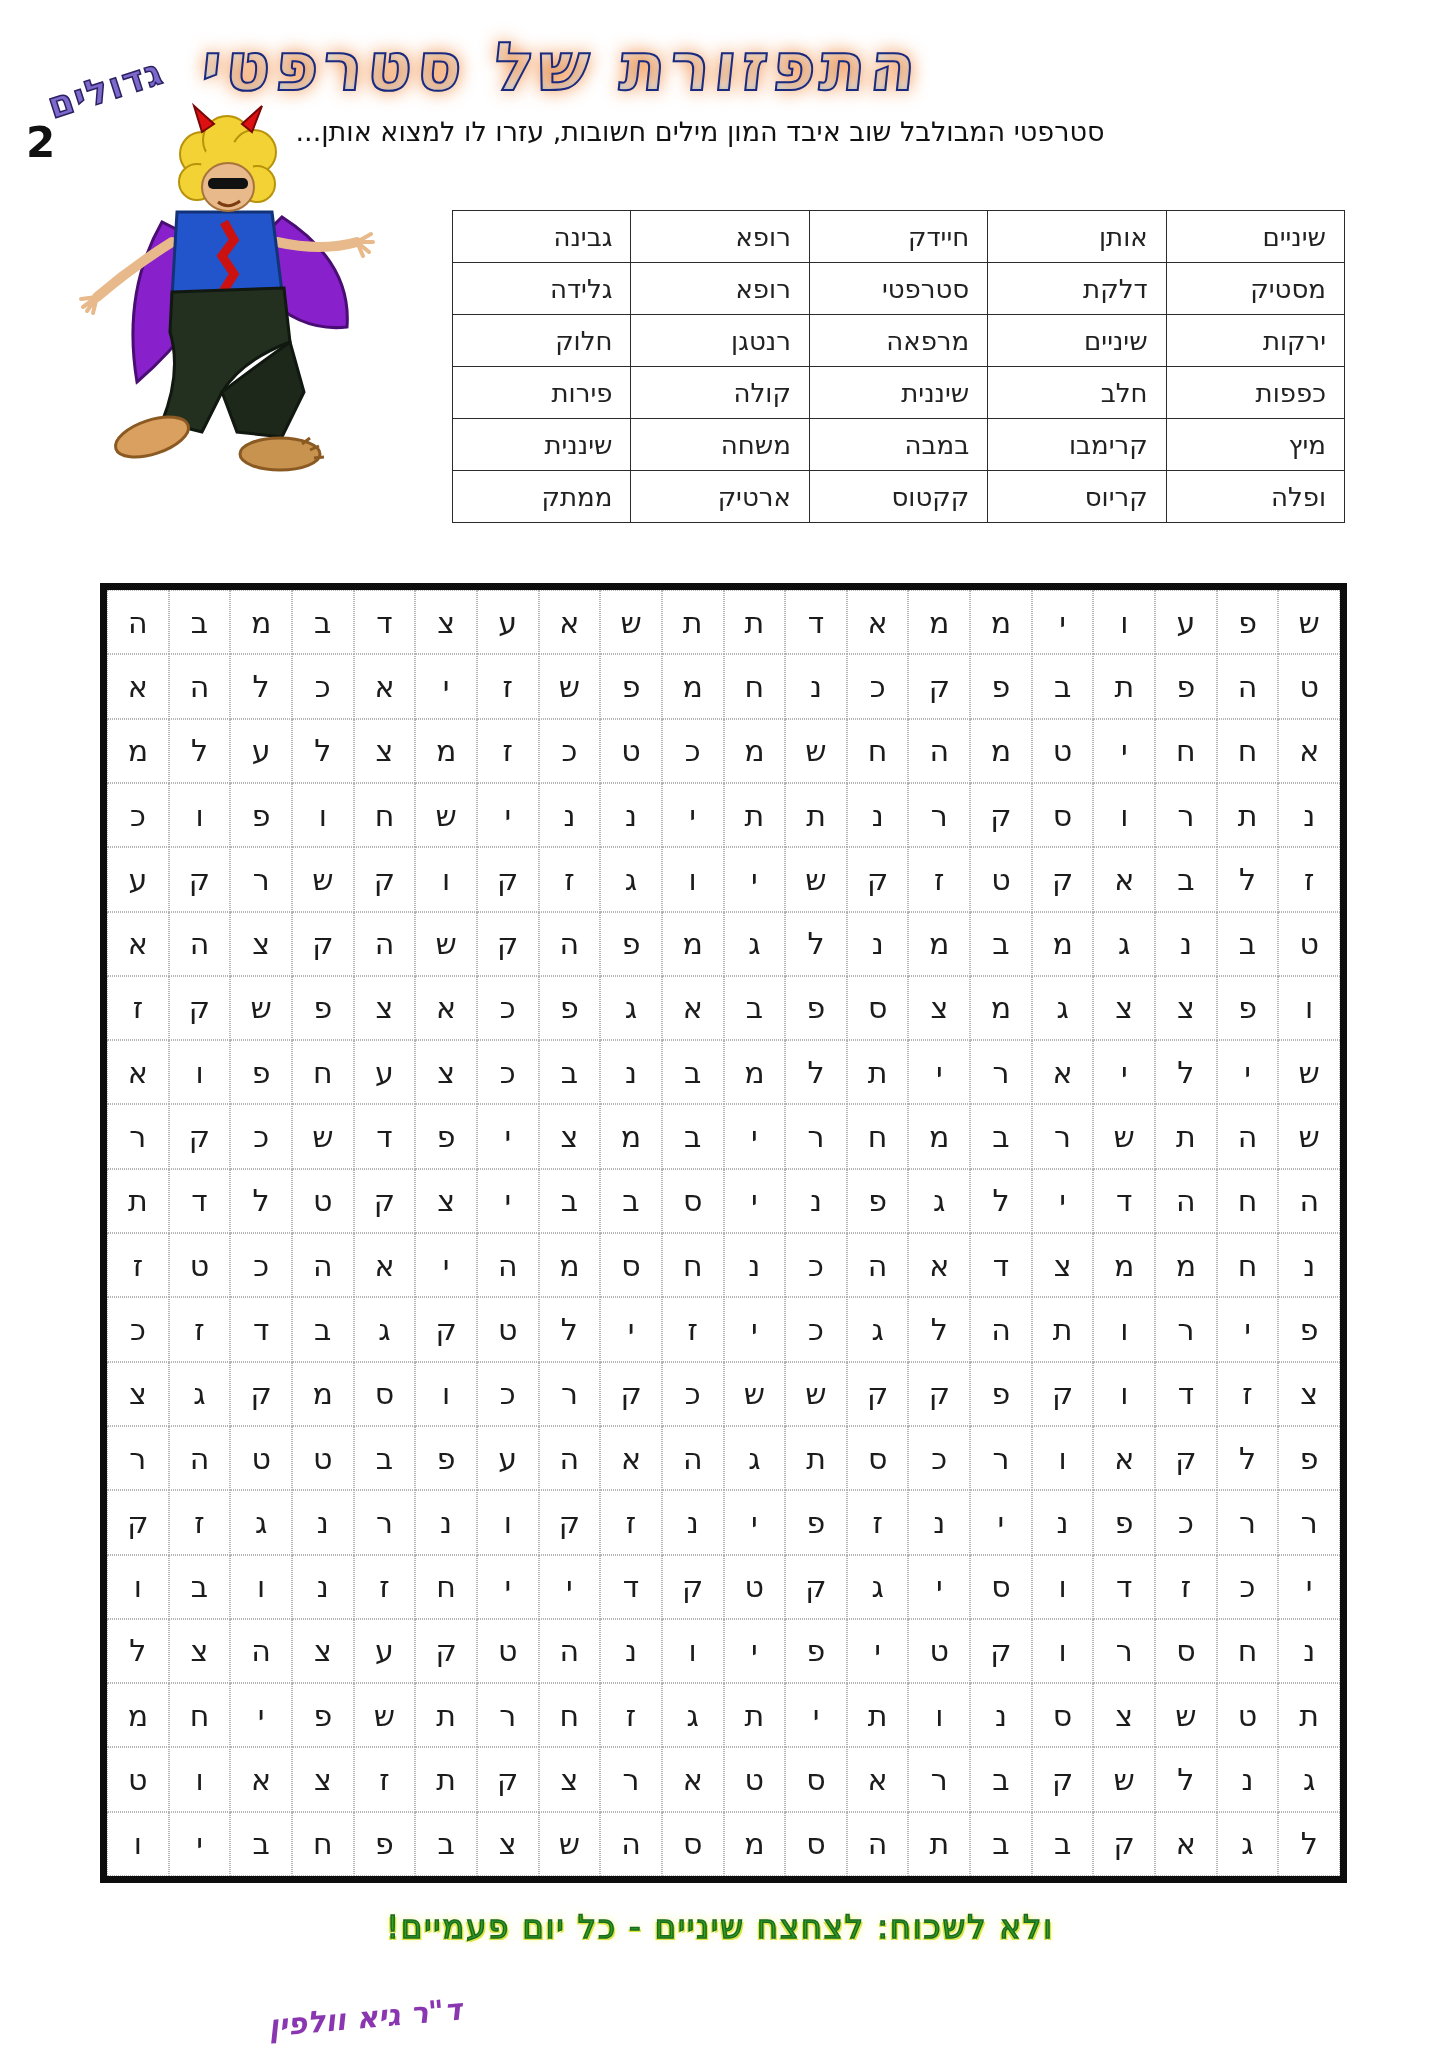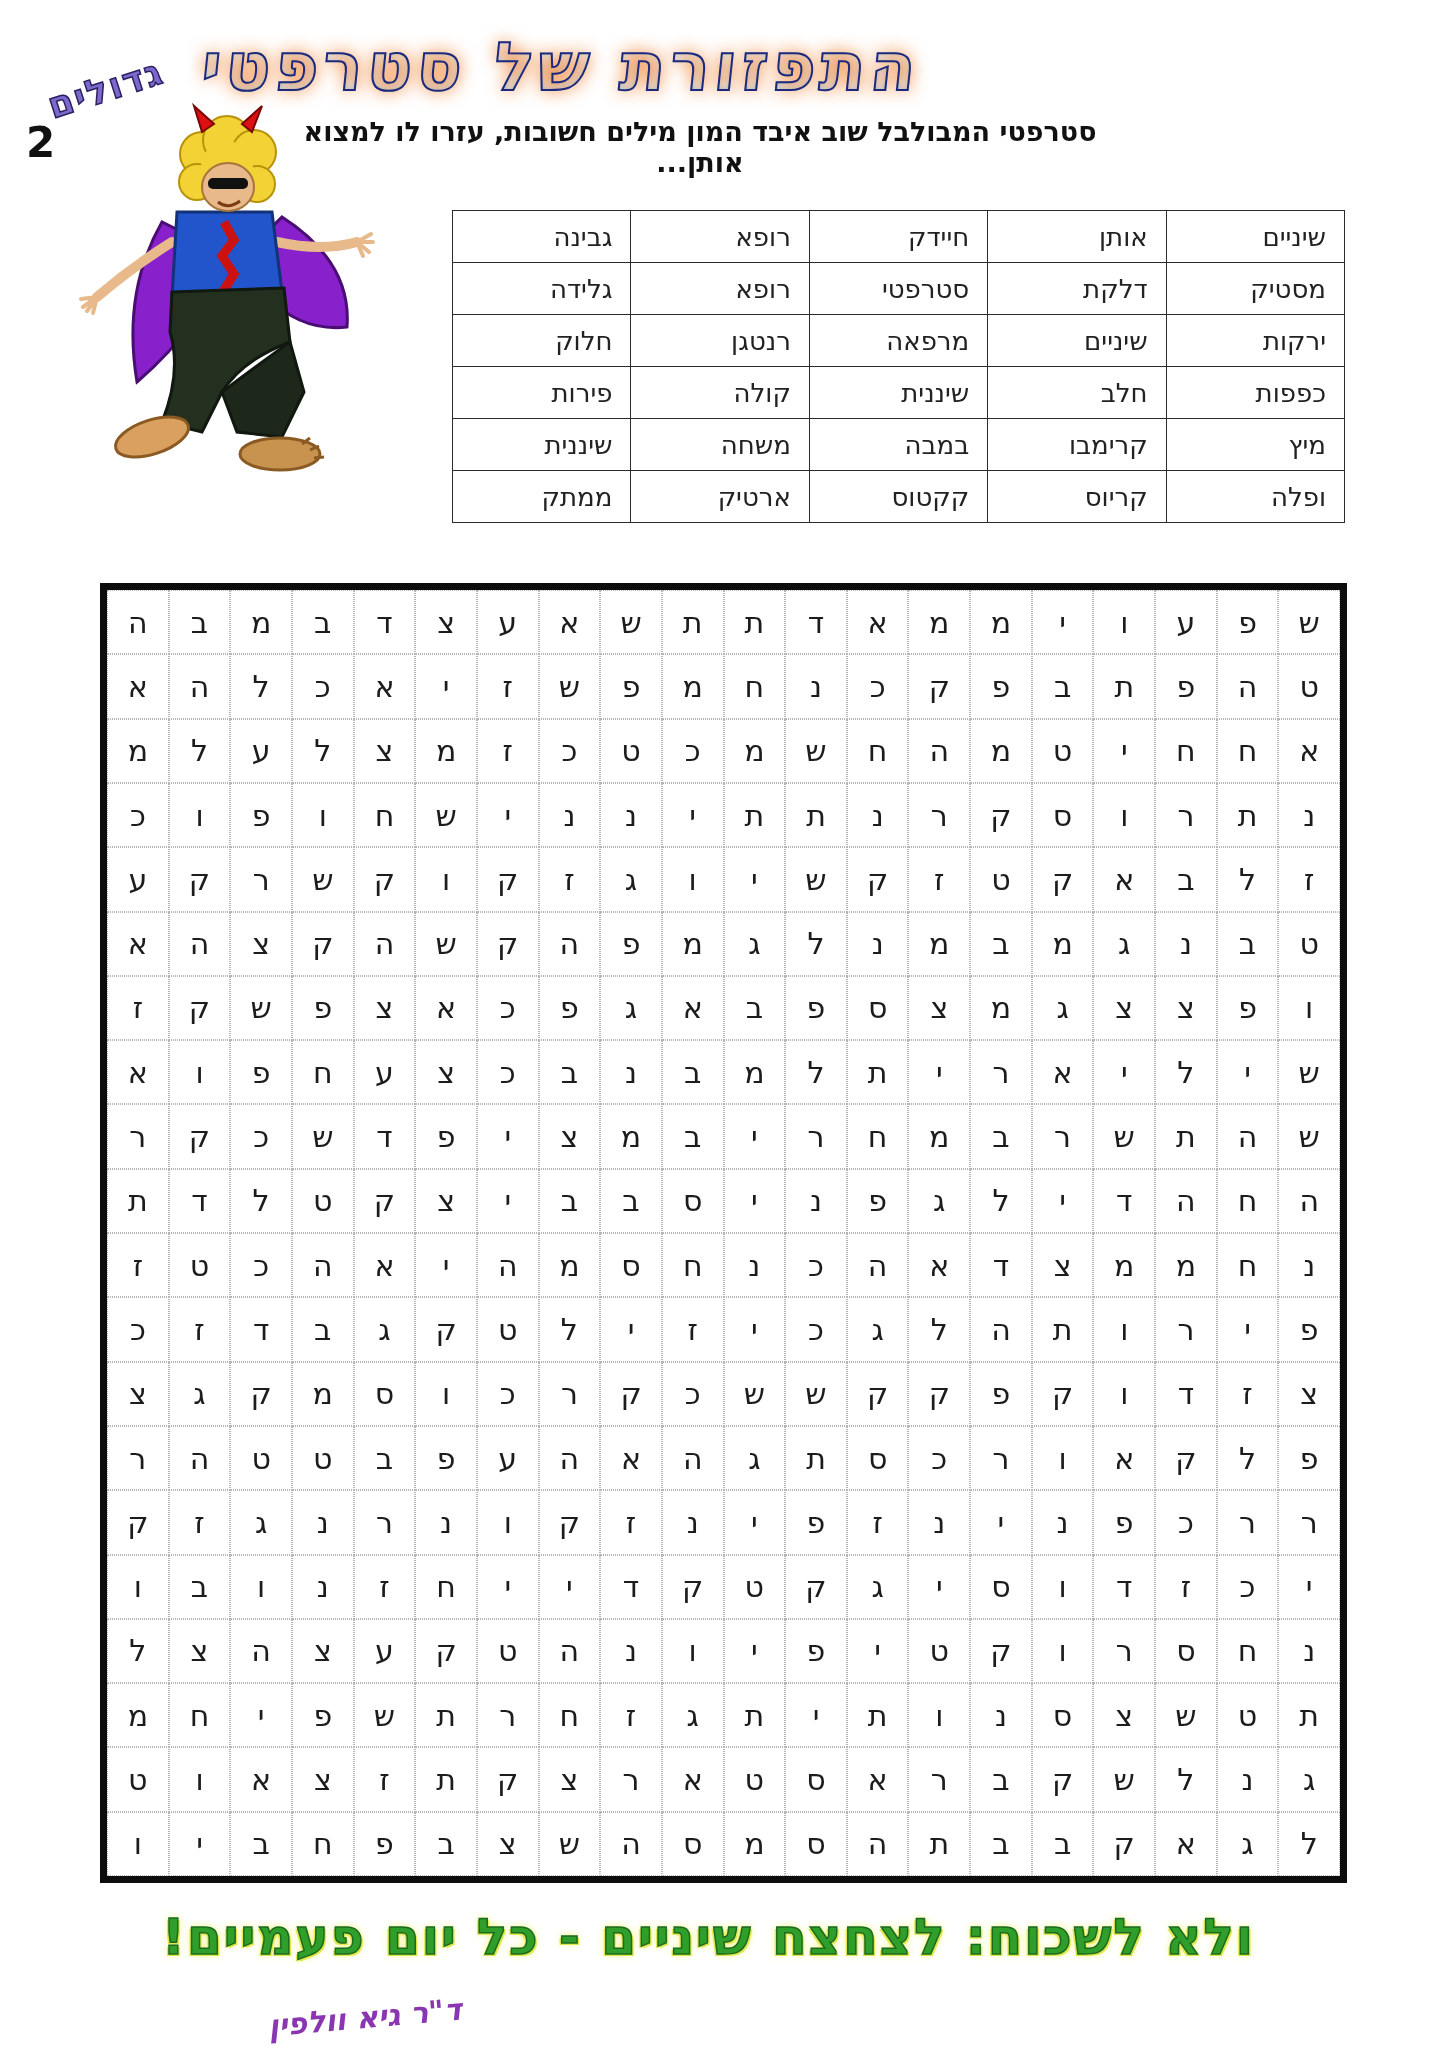--- a/index.html
+++ b/index.html
@@ -23,21 +23,21 @@
     position:absolute;left:46px;top:68px;font-size:36px;font-weight:bold;direction:rtl;
     color:#7d68cc;-webkit-text-stroke:1.5px #2c2060;transform:rotate(-18deg);
     letter-spacing:2px;
   }
   .pagenum{
     position:absolute;left:26px;top:118px;font-size:42px;font-weight:bold;color:#111;
   }
   
   .instruction{
     position:absolute;left:290px;top:116px;width:820px;direction:rtl;text-align:center;
-    font-size:27px;font-weight:bold;color:#111;
+    font-size:27px;font-weight:normal;color:#111;
   }
   
   .word-table{
     position:absolute;left:452px;top:210px;width:893px;border-collapse:collapse;
     direction:rtl;table-layout:fixed;
   }
   .word-table td{
     border:1.6px solid #2b2b2b;height:51px;padding:0 18px 0 4px;
     font-size:26px;color:#222;text-align:right;vertical-align:middle;
     font-family:"DejaVu Sans",sans-serif;white-space:nowrap;overflow:hidden;
@@ -51,21 +51,21 @@
     width:100%;height:100%;display:grid;direction:rtl;
     grid-template-columns:repeat(20,1fr);grid-template-rows:repeat(20,1fr);
   }
   .letter-grid .cell{
     border:1px dotted #b5b5b5;display:flex;align-items:center;justify-content:center;
     font-size:30px;color:#1c1c1c;font-family:"DejaVu Sans",sans-serif;
   }
   
   .reminder{
     position:absolute;left:185px;top:1908px;width:1070px;direction:rtl;text-align:center;
-    font-size:50px;font-weight:bold;color:#2f9e2b;
+    font-size:32px;font-weight:normal;color:#2f9e2b;
     -webkit-text-stroke:1.5px #1c6b1c;
     text-shadow:0 0 8px #eef06a,2px 2px 0 #d9e43c,-2px 2px 0 #d9e43c;
     letter-spacing:2px;white-space:nowrap;
   }
   .signature{
     position:absolute;left:268px;top:2000px;font-size:30px;direction:rtl;
     color:#8a36b0;font-style:italic;transform:rotate(-5deg);font-weight:bold;
   }
   
   .character{position:absolute;left:52px;top:92px;width:330px;height:390px;}

